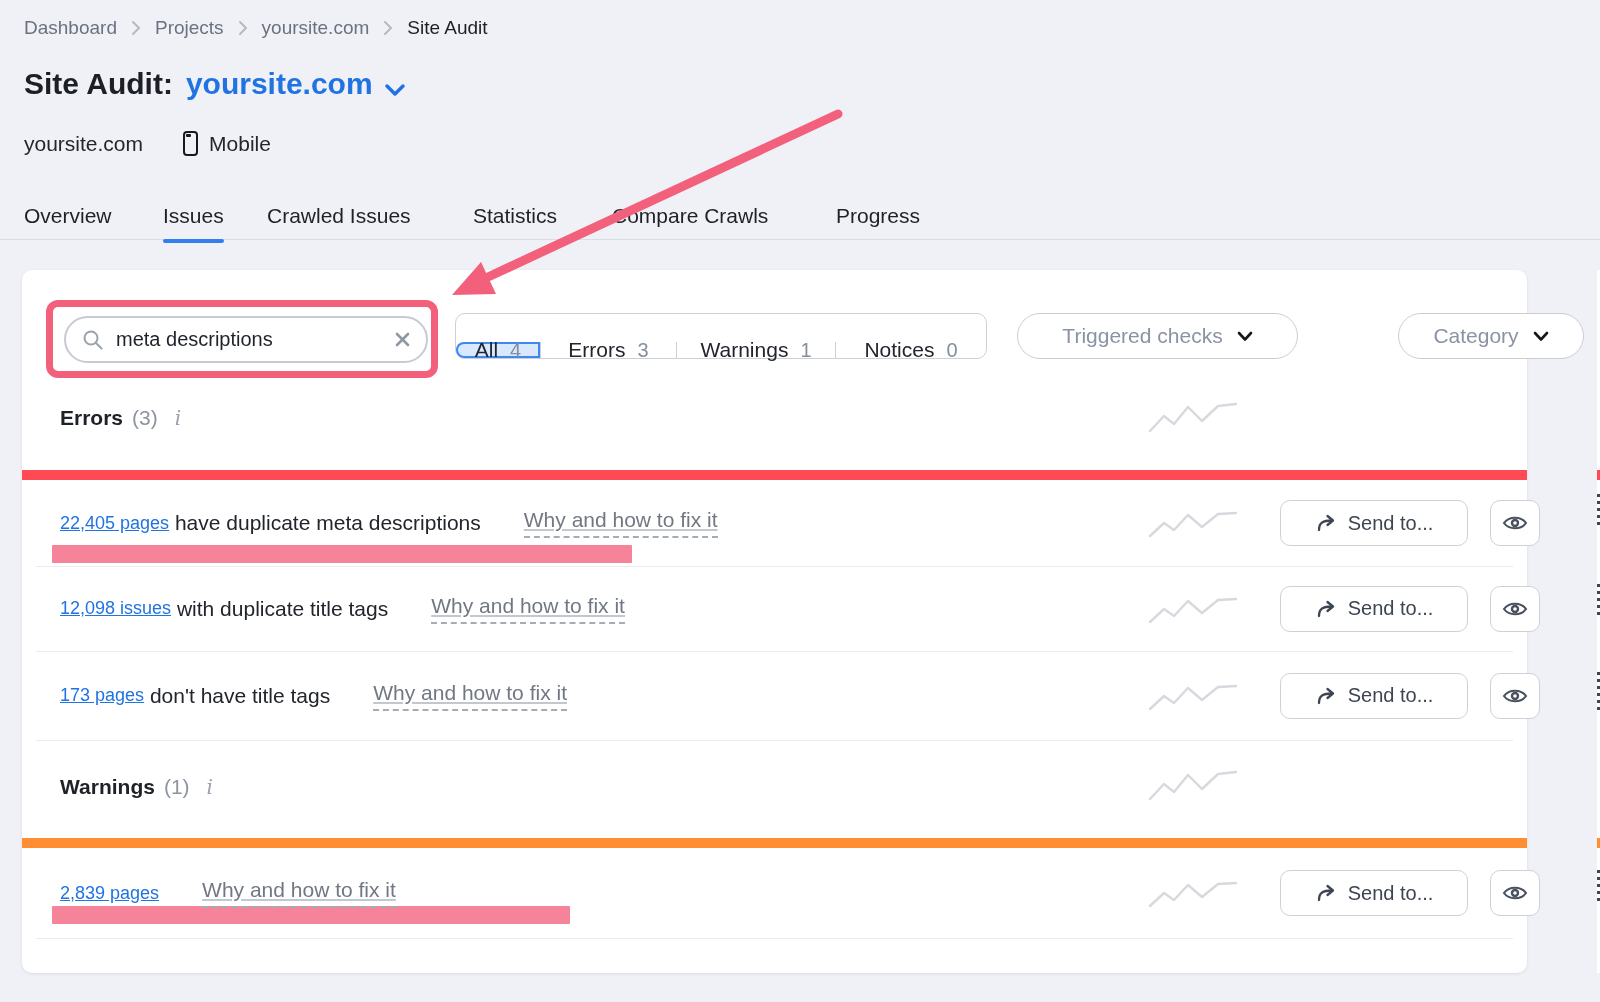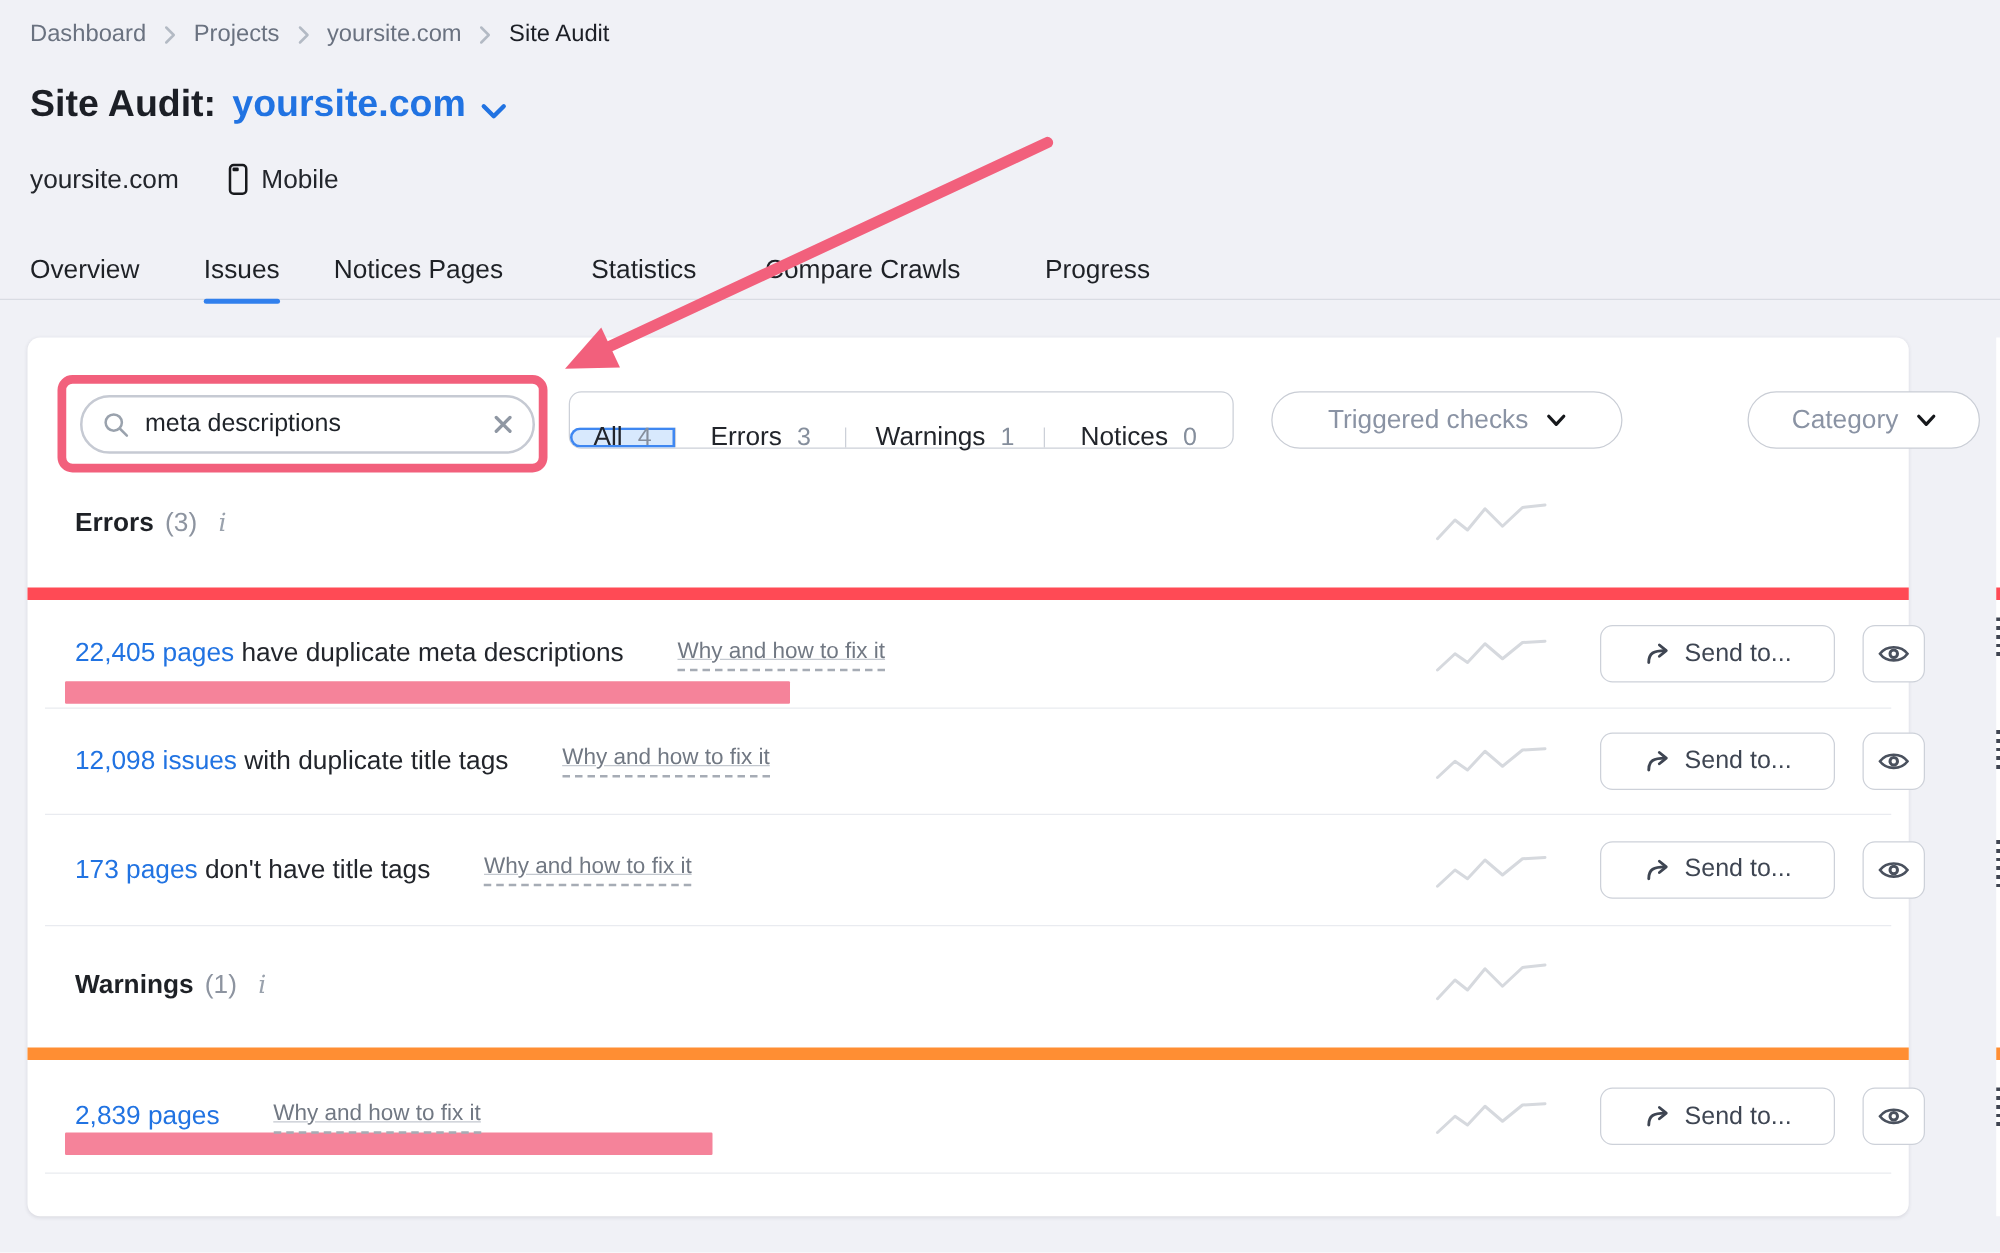--- a/index.html
+++ b/index.html
@@ -66,23 +66,23 @@
   .hdr-spark.errors { top:130px; }
   .hdr-spark.warnings { top:498px; }
 
   .issue-row { position:absolute; left:0; right:0; display:flex; align-items:center; padding-left:38px; }
   .row-0 { top:210px; height:86px; }
   .row-1 { top:296px; height:85px; }
   .row-2 { top:381px; height:89px; }
   .row-3 { top:578px; height:90px; }
   .divider { position:absolute; left:14px; right:14px; height:1px; background:#e9ebf0; }
 
-  .row-link { color:#2173e2; font-size:21px; cursor:pointer; position:relative; z-index:1; }
+  .row-link { color:#2173e2; font-size:18px; cursor:pointer; position:relative; z-index:1;text-decoration:underline; }
   .row-text { color:#22252b; font-size:21px; white-space:pre; position:relative; z-index:1; }
-  .help-link { margin-left:43px; font-size:18px; color:#717883; text-decoration:underline; text-decoration-color:#c3c8cf; border-bottom:2px dashed #a6acb5; padding-bottom:4px; cursor:pointer; position:relative; z-index:1; }
+  .help-link { margin-left:43px; font-size:21px; color:#717883; text-decoration:underline; text-decoration-color:#c3c8cf; border-bottom:2px dashed #a6acb5; padding-bottom:4px; cursor:pointer; position:relative; z-index:1; }
 
   .row-spark { position:absolute; left:1125px; top:50%; margin-top:-14px; width:92px; height:30px; }
 
   .send-btn { position:absolute; left:1258px; top:50%; transform:translateY(-50%); width:188px; height:46px; border:1.5px solid #cdd1d9; border-radius:10px; display:flex; align-items:center; justify-content:center; gap:11px; font-size:20px; color:#3e4552; background:#fff; cursor:pointer; }
   .eye-btn { position:absolute; left:1468px; top:50%; transform:translateY(-50%); width:50px; height:46px; border:1.5px solid #cdd1d9; border-radius:10px; display:flex; align-items:center; justify-content:center; background:#fff; cursor:pointer; }
 
   .pink-underline { position:absolute; left:30px; height:18px; background:#f5839a; border-radius:1px; z-index:0; }
   .hl-row0 { top:275px; width:580px; }
   .hl-row3 { top:636px; width:518px; }
 
@@ -134,21 +134,21 @@
 
 <div class="meta-row">
   <span>yoursite.com</span>
   <span class="phone-icon"></span>
   <span class="device-label">Mobile</span>
 </div>
 
 <div class="tabs-divider"></div>
 <div class="tab" style="left:24px">Overview</div>
 <div class="tab active" style="left:163px">Issues</div>
-<div class="tab" style="left:267px">Notices Pages</div>
+<div class="tab" style="left:267px">Crawled Issues</div>
 <div class="tab" style="left:473px">Statistics</div>
 <div class="tab" style="left:612px">Compare Crawls</div>
 <div class="tab" style="left:836px">Progress</div>
 
 <div class="card">
 
   <div class="annotation-box"></div>
 
   <div class="search-box">
     <span style="display:flex">

